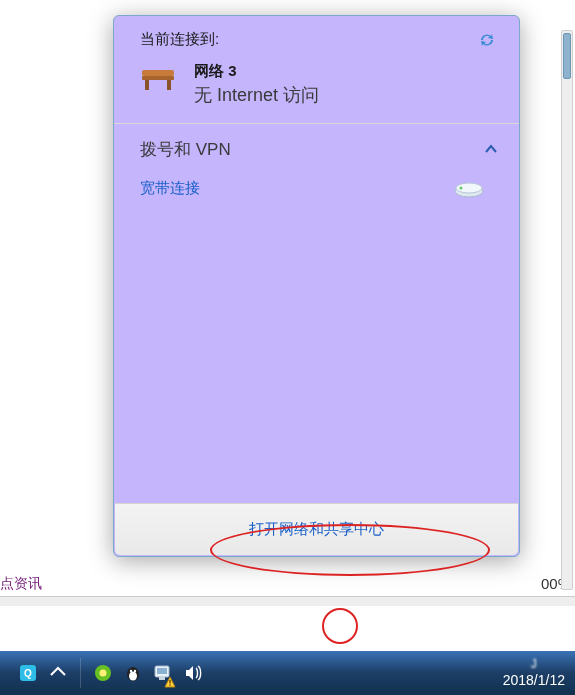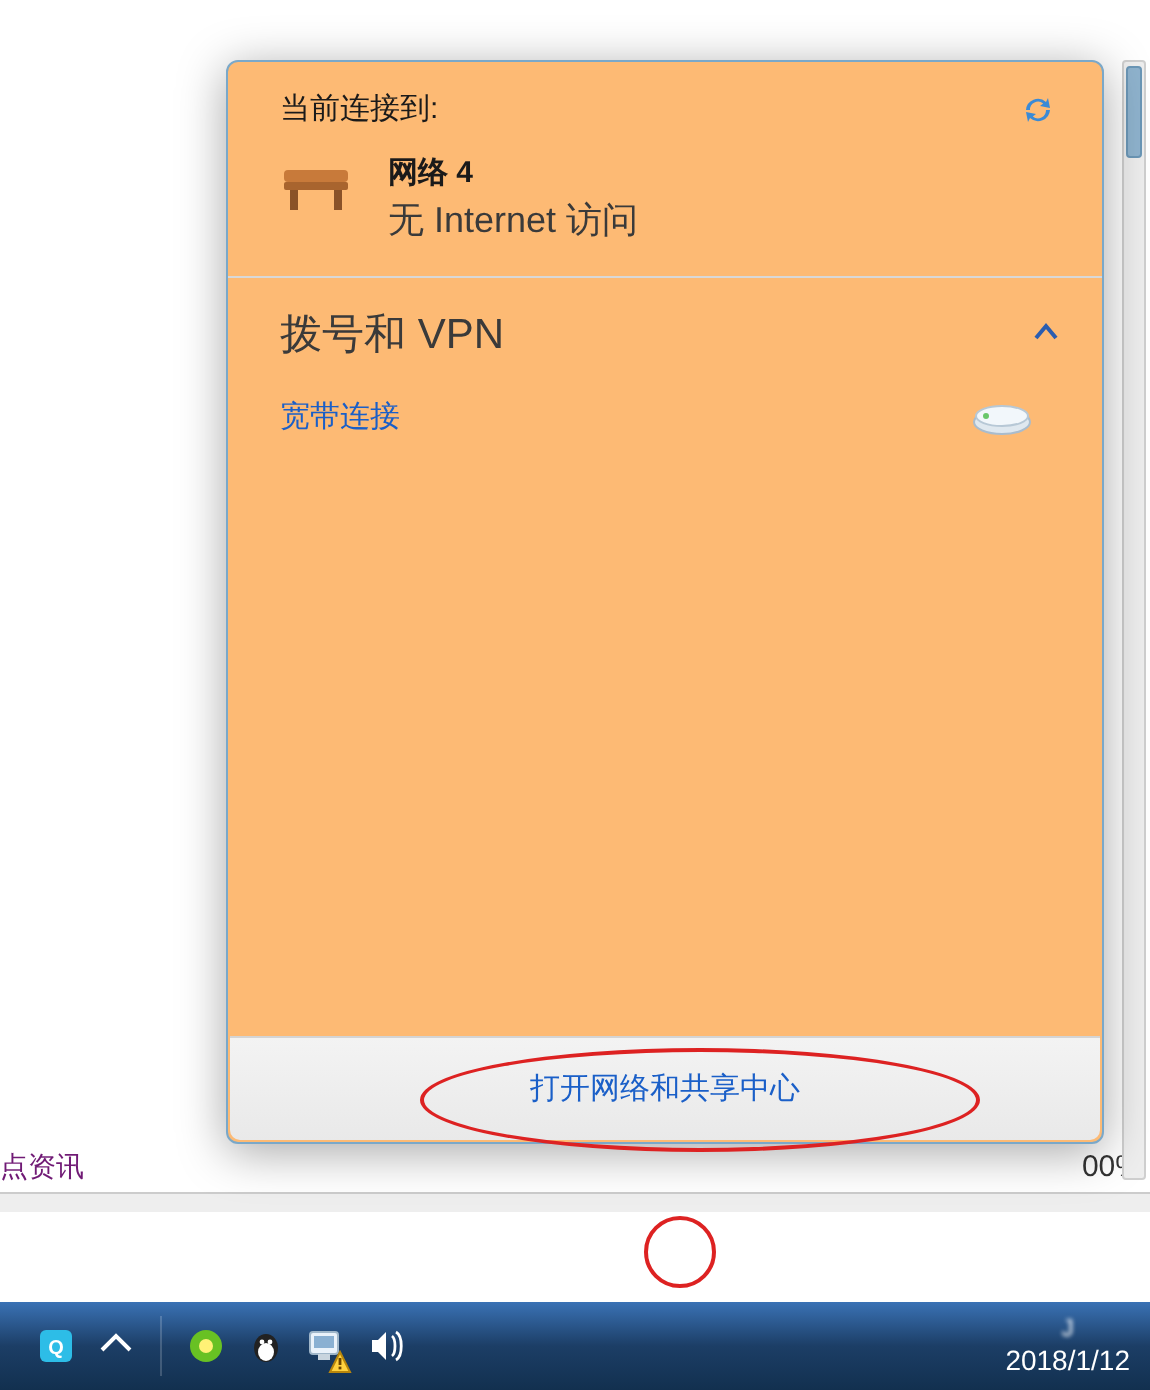--- a/index.html
+++ b/index.html
@@ -6,37 +6,37 @@
   html, body { width: 575px; height: 695px; font-family: "Segoe UI", "Microsoft YaHei", sans-serif; background: #fff; overflow: hidden; }
   
   .canvas { position: relative; width: 575px; height: 695px; }
   
   
   .bg-text { position: absolute; left: 0; top: 575px; font-size: 14px; color: #701a75; }
   .pct { position: absolute; right: 4px; top: 575px; font-size: 15px; color: #333; }
 
   
   .popup {
-    position: absolute; left: 113px; top: 30px; width: 439px; height: 542px;
-    background: #fdba74; border: 1px solid #7aa8c9; border-radius: 6px;
+    position: absolute; left: 113px; top: 15px; width: 407px; height: 542px;
+    background: #c4b5fd; border: 1px solid #7aa8c9; border-radius: 6px;
     box-shadow: 0 4px 24px rgba(0,0,0,0.35);
   }
   .popup-inner { padding: 14px 22px 0 26px; }
   .popup-header { display:flex; justify-content: space-between; align-items: flex-start; }
   .popup-title { font-size: 15px; color: #1a1a1a; }
   .refresh { width: 20px; height: 20px; cursor: pointer; }
   
   .net-row { display:flex; gap: 14px; margin-top: 12px; }
   .bench-icon { width: 40px; height: 32px; flex-shrink:0; }
   .net-name { font-size: 15px; font-weight: bold; color: #1a1a1a; }
   .net-status { font-size: 18px; color: #3a3a3a; margin-top: 2px; }
 
   .section-sep { border:0; border-top:1px solid #d8d8d8; margin: 16px 0 0 0; }
   .section-wrap { padding: 14px 22px 0 26px; display:flex; justify-content: space-between; align-items:center; }
-  .section-title { font-size: 21px; color: #3a3a3a; }
+  .section-title { font-size: 17px; color: #3a3a3a; }
   .chevron { font-size: 12px; color: #2a5db0; user-select:none; }
 
   .conn-row { padding: 16px 34px 0 26px; display:flex; justify-content: space-between; align-items:center; cursor:pointer; }
   .conn-name { font-size: 15px; color: #1a5fc8; }
   .modem-icon { width: 32px; height: 22px; }
 
   .popup-footer {
     position:absolute; left:1px; right:1px; bottom:1px; height: 52px;
     background: linear-gradient(#f3f3f3,#e9e9e9);
     border-top: 1px solid #d4d4d4;
@@ -101,21 +101,21 @@
       <div class="net-row">
         <span class="bench-icon">
           <svg viewBox="0 0 40 32">
             <rect x="2" y="8" width="32" height="6" rx="2" fill="#c87a3a"></rect>
             <rect x="2" y="14" width="32" height="4" rx="1" fill="#a8642e"></rect>
             <rect x="5" y="18" width="4" height="10" fill="#8a5228"></rect>
             <rect x="27" y="18" width="4" height="10" fill="#8a5228"></rect>
           </svg>
         </span>
         <div>
-          <div class="net-name">网络  4</div>
+          <div class="net-name">网络  3</div>
           <div class="net-status">无 Internet 访问</div>
         </div>
       </div>
     </div>
 
     <hr class="section-sep">
 
     <div class="section-wrap">
       <span class="section-title">拨号和 VPN</span>
       <span class="chevron">

